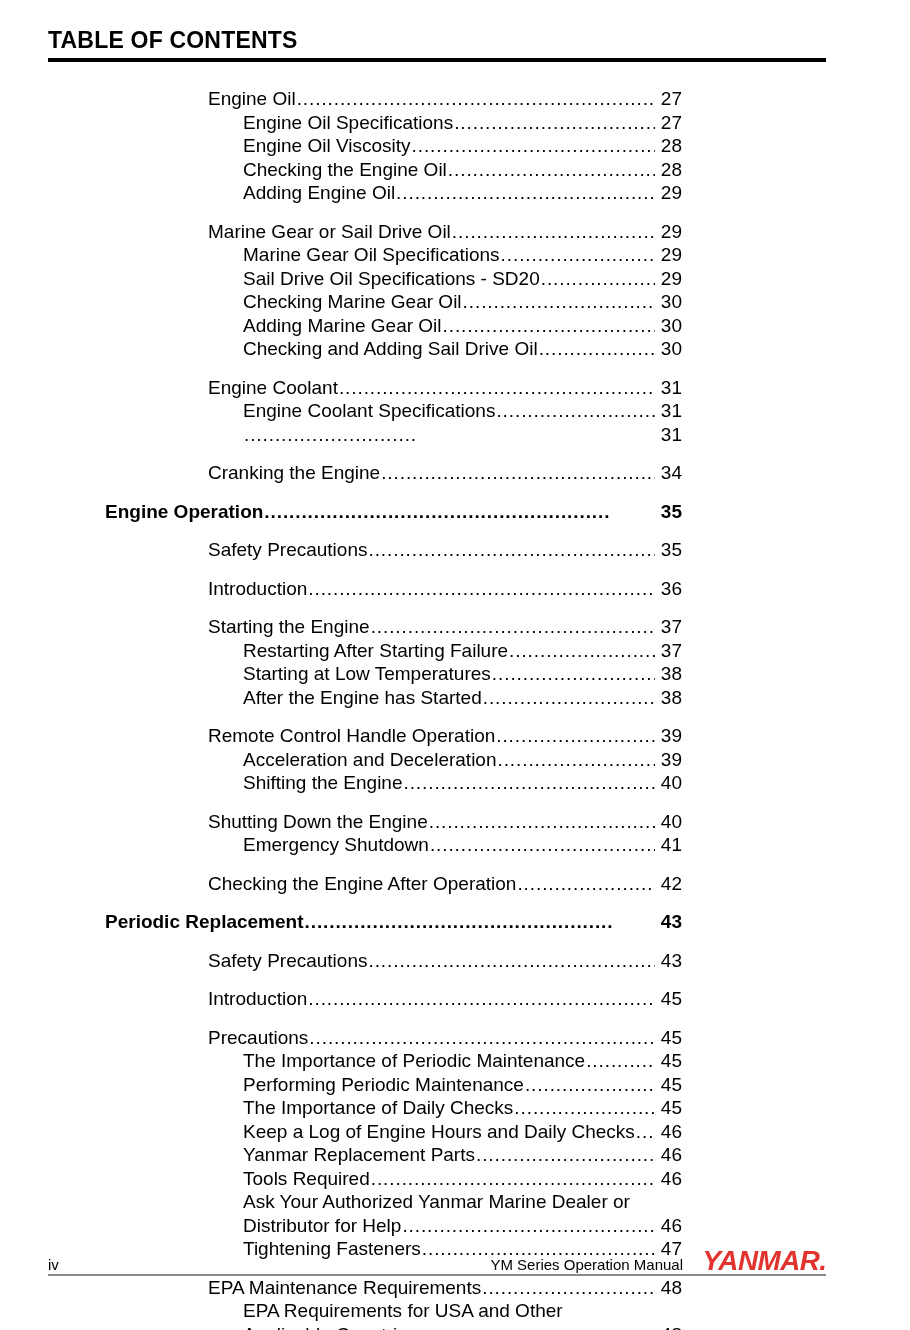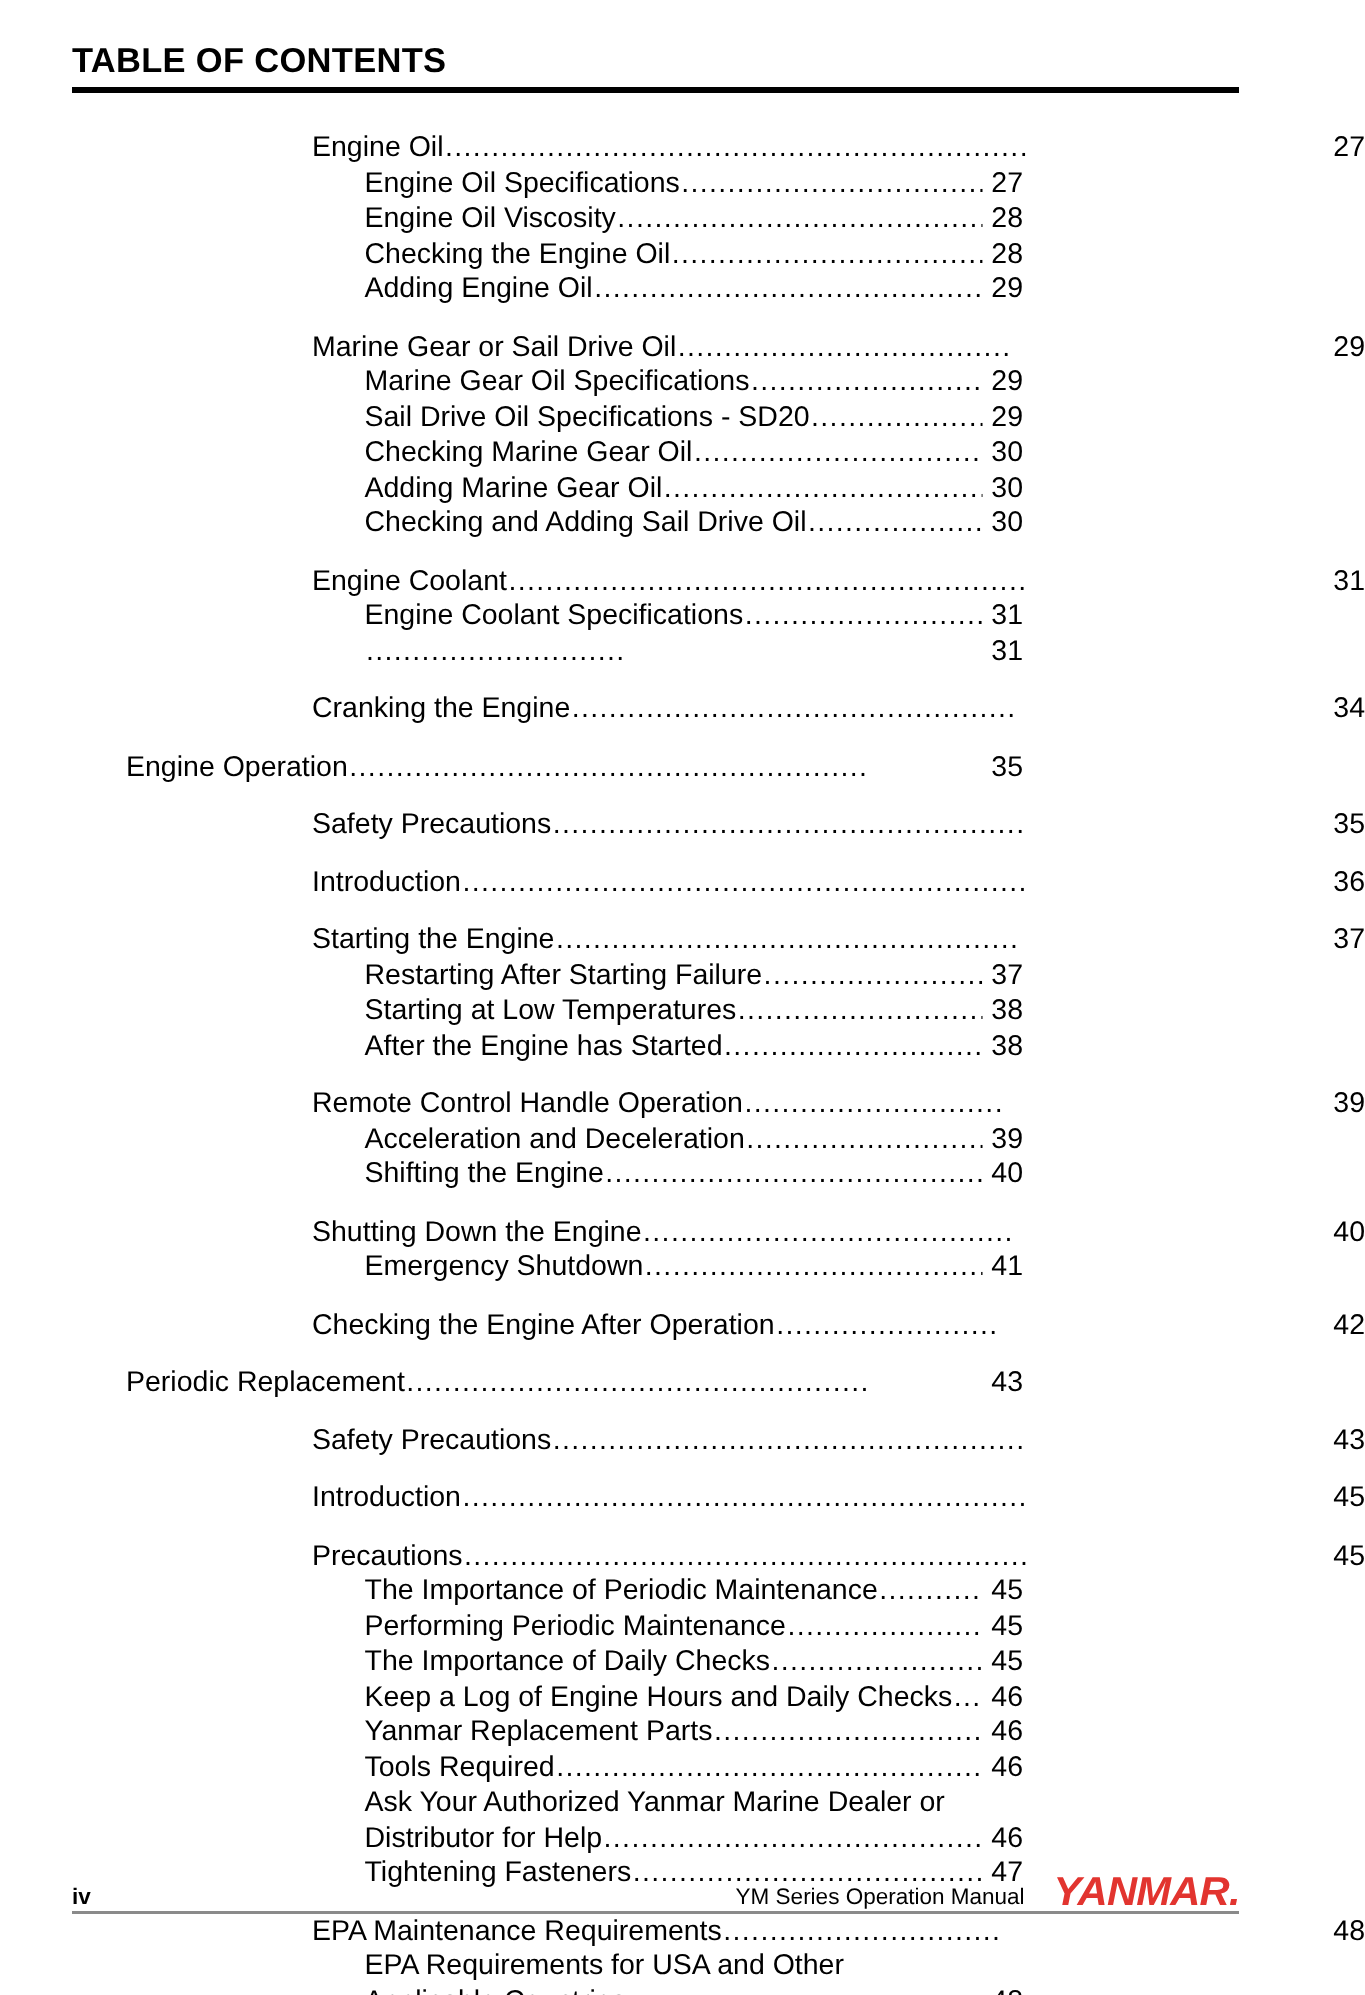--- a/index.html
+++ b/index.html
@@ -73,28 +73,29 @@
     color: #000;
   }
   .toc-entry .pageno {
     flex: 0 0 auto;
     text-align: right;
     min-width: 26px;
   }
 
   
   .lvl0 {
-    padding-left: 84px;
+    padding-left: 105px;
     padding-right: 228px;
-    font-weight: normal;
+    font-weight: bold;
     margin-top: 15px;
   }
   
   .lvl1 {
     padding-left: 208px;
+    padding-right: 228px;
     margin-top: 15px;
   }
   
   .lvl2 {
     padding-left: 243px;
     padding-right: 228px;
     margin-top: 0px;
   }
 
   
@@ -115,21 +116,21 @@
   }
   .footer-row {
     position: relative;
     height: 26px;
   }
   .footer-pageno {
     position: absolute;
     left: 0;
     bottom: 1px;
     font-size: 15px;
-    font-weight: bold;
+    font-weight: normal;
     margin-top: 32px;
   }
   .footer-manual {
     position: absolute;
     right: 143px;
     bottom: 1px;
     font-size: 15px;
     white-space: nowrap;
   }
   .footer-logo {

